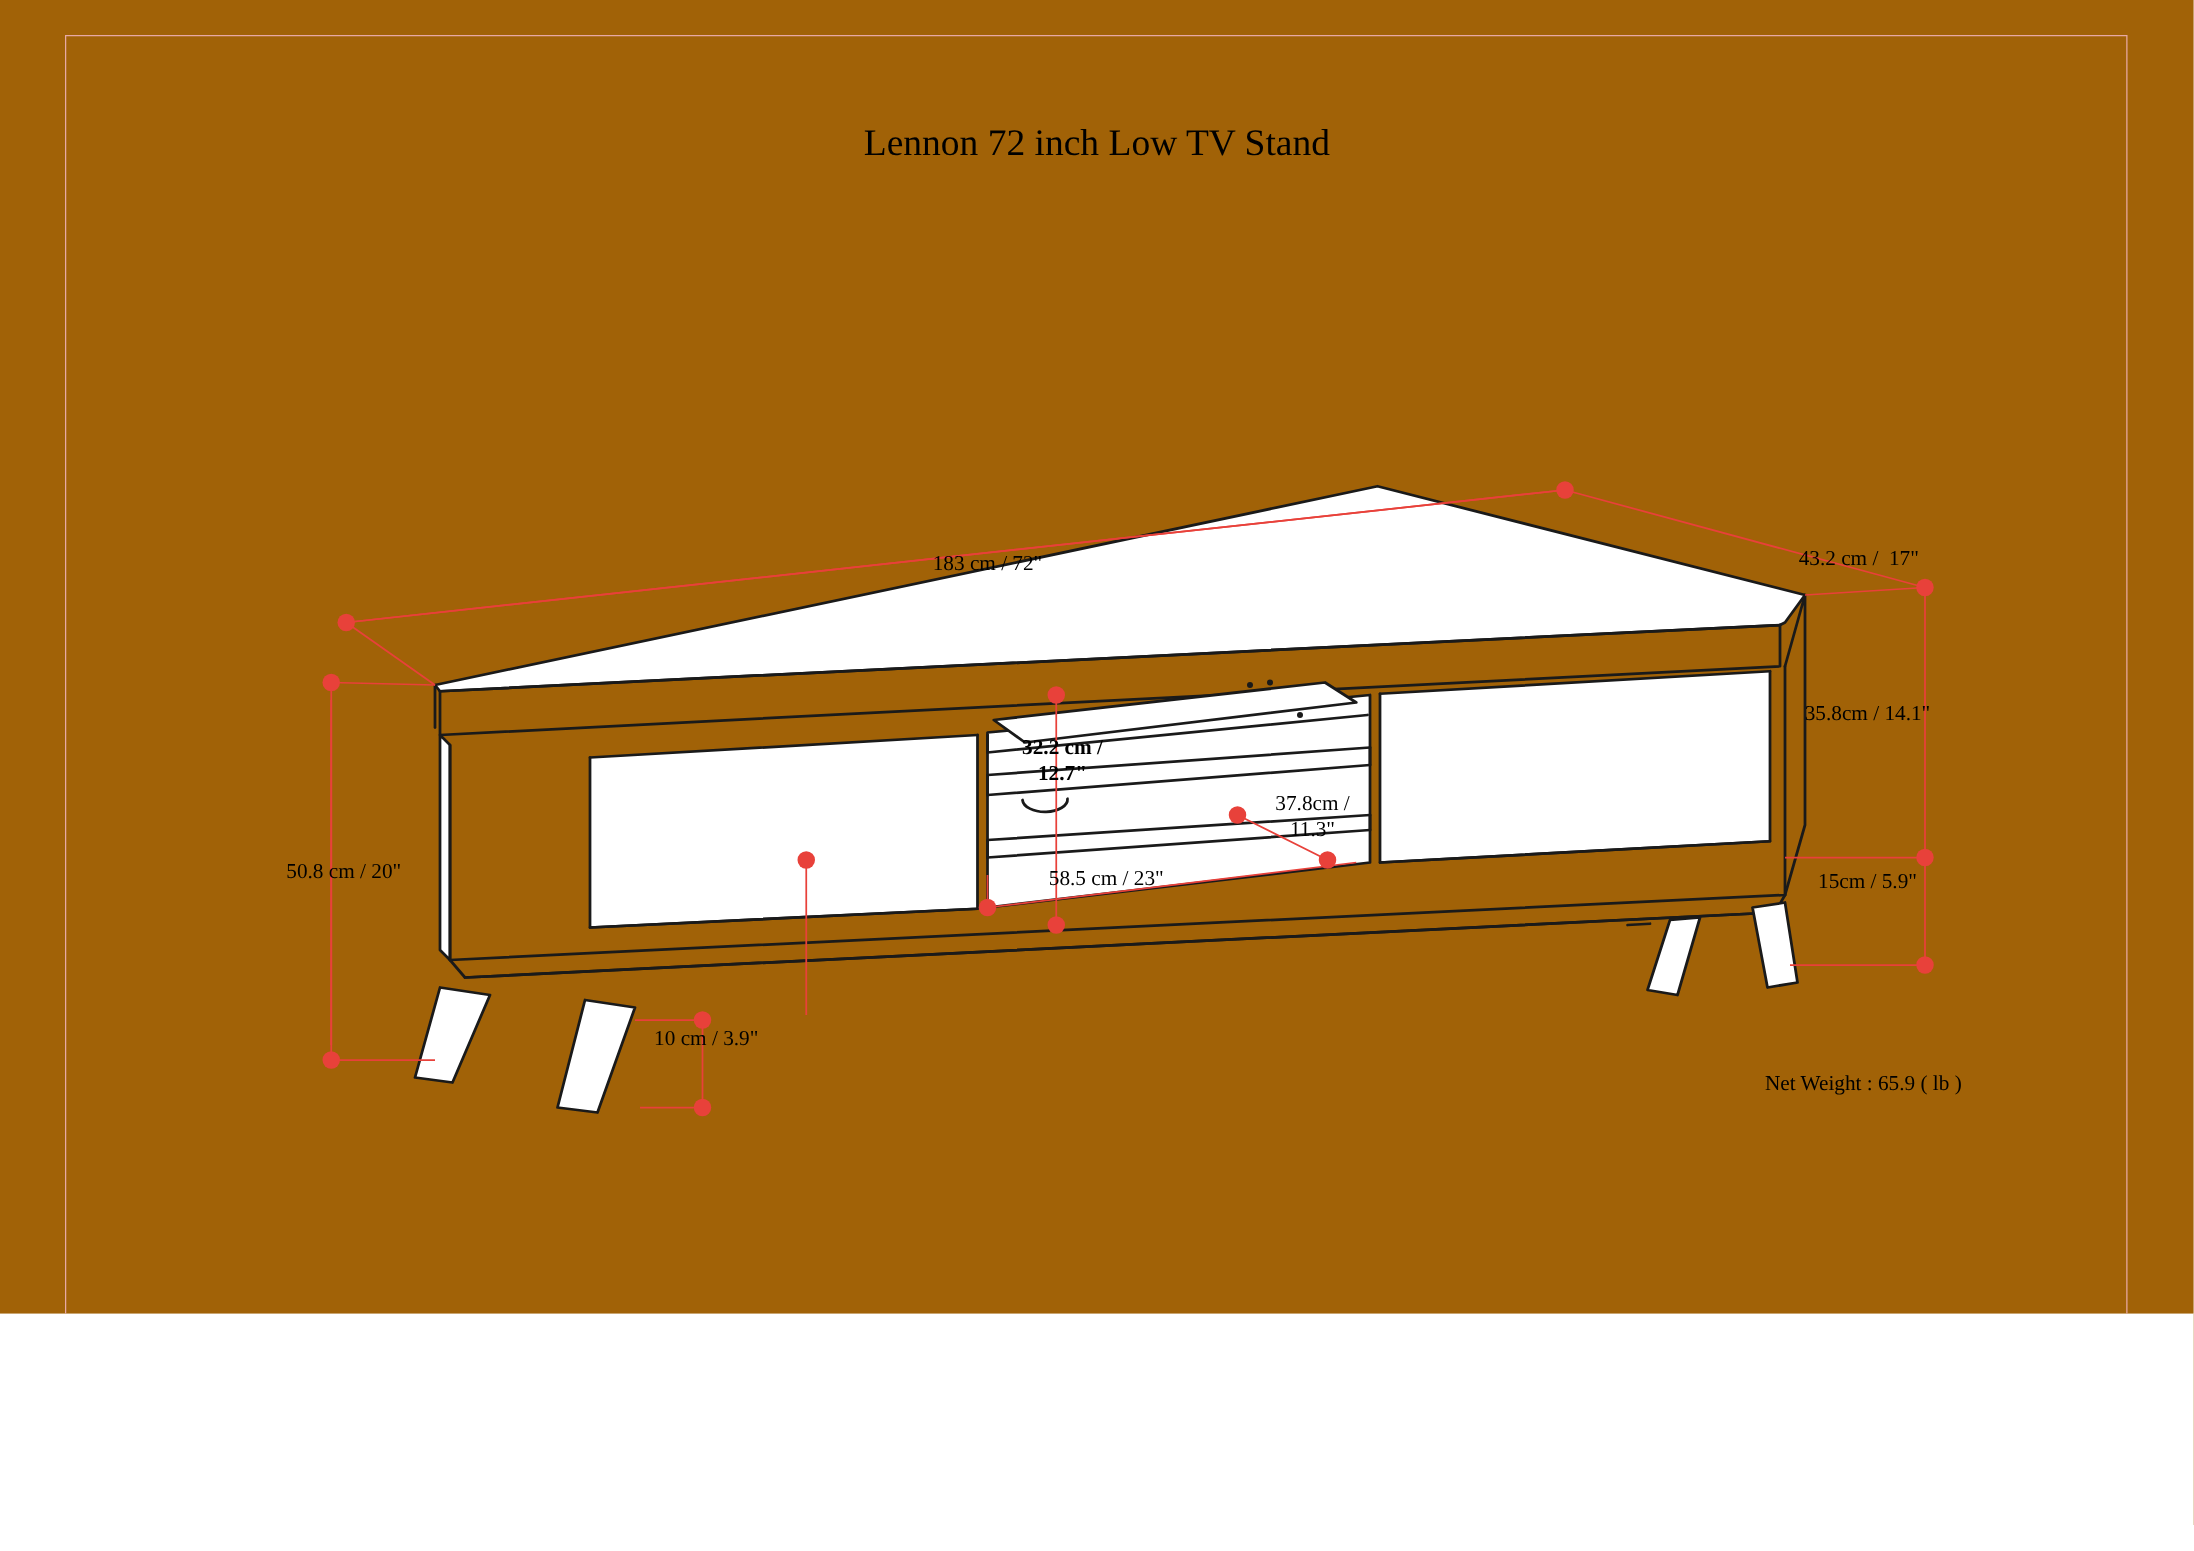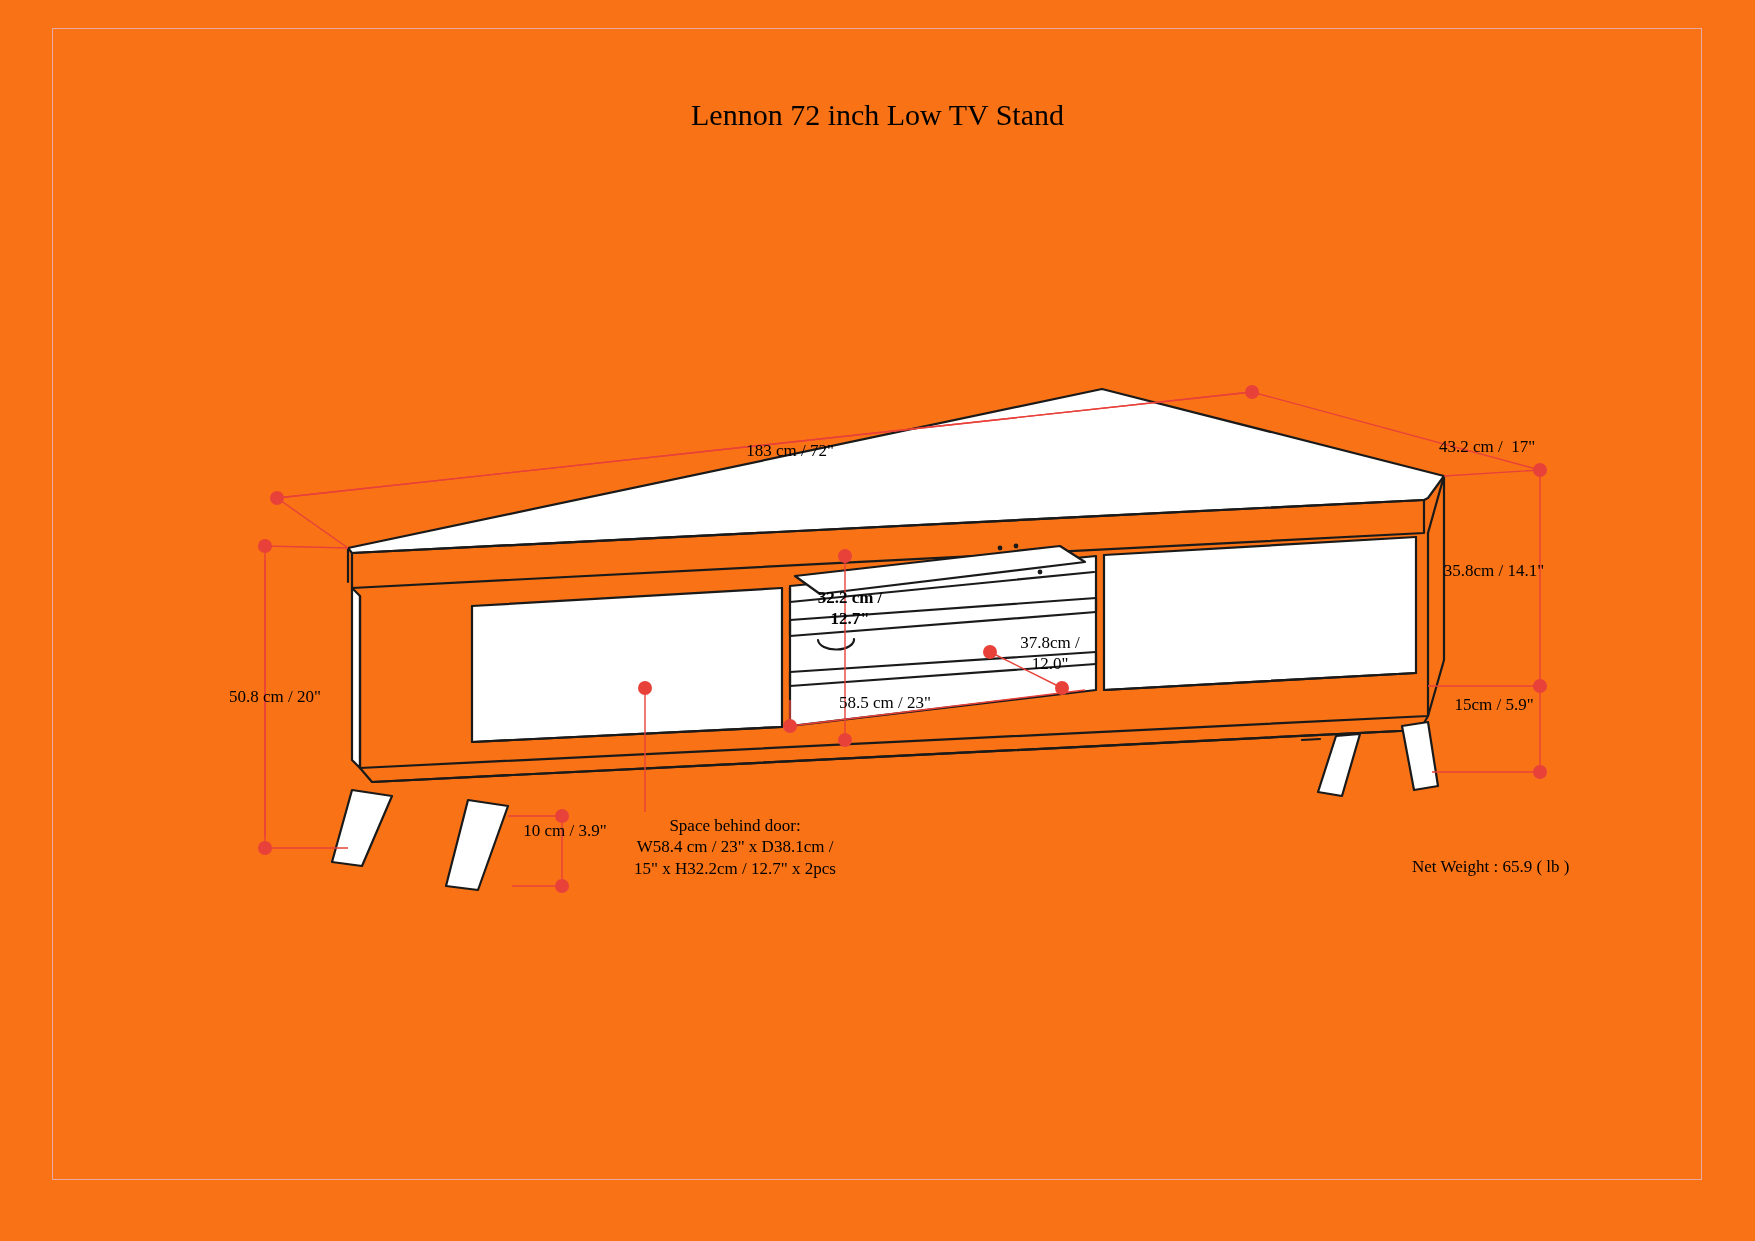--- a/index.html
+++ b/index.html
@@ -3,22 +3,22 @@
 <meta charset="utf-8">
 <style>
   html, body {
     margin: 0;
     padding: 0;
     background: #ffffff;
   }
   #page {
     position: relative;
     width: 1755px;
-    height: 1241px;
-    background: #f97316;
+    height: 1051px;
+    background: #a16207;
     font-family: "Liberation Serif", serif;
     overflow: hidden;
   }
   #border-frame {
     position: absolute;
     left: 52px;
     top: 28px;
     width: 1650px;
     height: 1152px;
     border: 1px solid #e8a9a4;
@@ -182,23 +182,20 @@
   <div class="dimlabel center" style="left:1394px; top:560px; width:200px;">35.8cm / 14.1"</div>
 
   <div class="dimlabel center" style="left:1404px; top:694px; width:180px;">15cm / 5.9"</div>
 
   <div class="dimlabel center" style="left:480px; top:820px; width:170px;">10 cm / 3.9"</div>
 
   <div class="dimlabel center" style="left:775px; top:587px; width:150px;font-weight:bold;">32.2 cm /
 12.7"</div>
 
   <div class="dimlabel center" style="left:975px; top:632px; width:150px;">37.8cm /
-12.0"</div>
+11.3"</div>
 
   <div class="dimlabel center" style="left:795px; top:692px; width:180px;">58.5 cm / 23"</div>
 
-  <div class="dimlabel center" style="left:600px; top:815px; width:270px;">Space behind door:
-W58.4 cm / 23" x D38.1cm /
-15" x H32.2cm / 12.7" x 2pcs</div>
 
   <div class="dimlabel" style="left:1412px; top:856px; width:250px;">Net Weight : 65.9 ( lb )</div>
 
 </div>
 
 </body></html>

